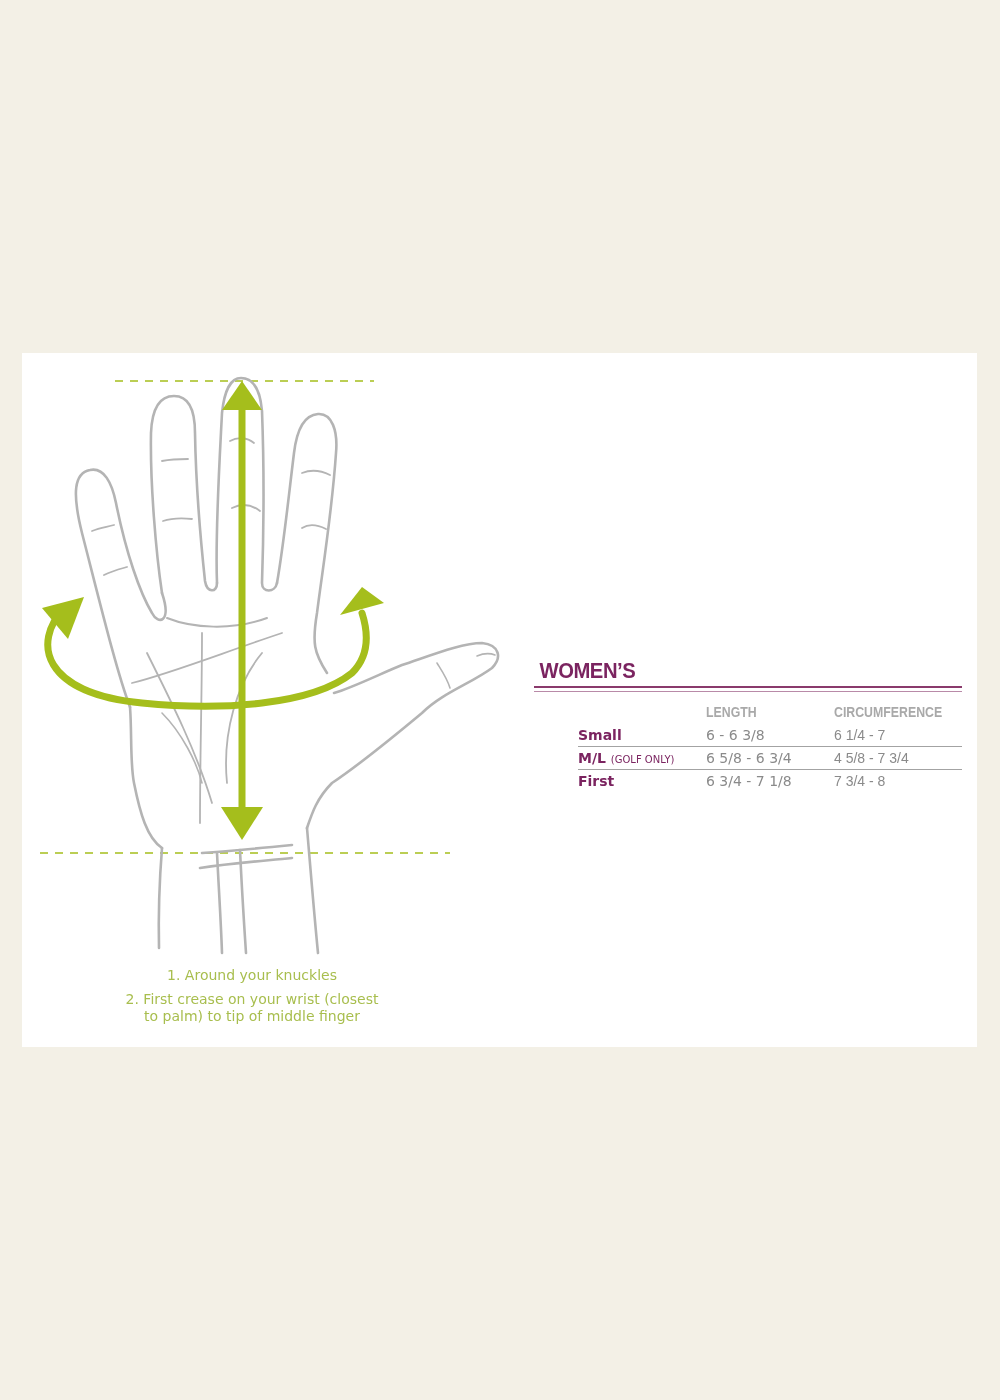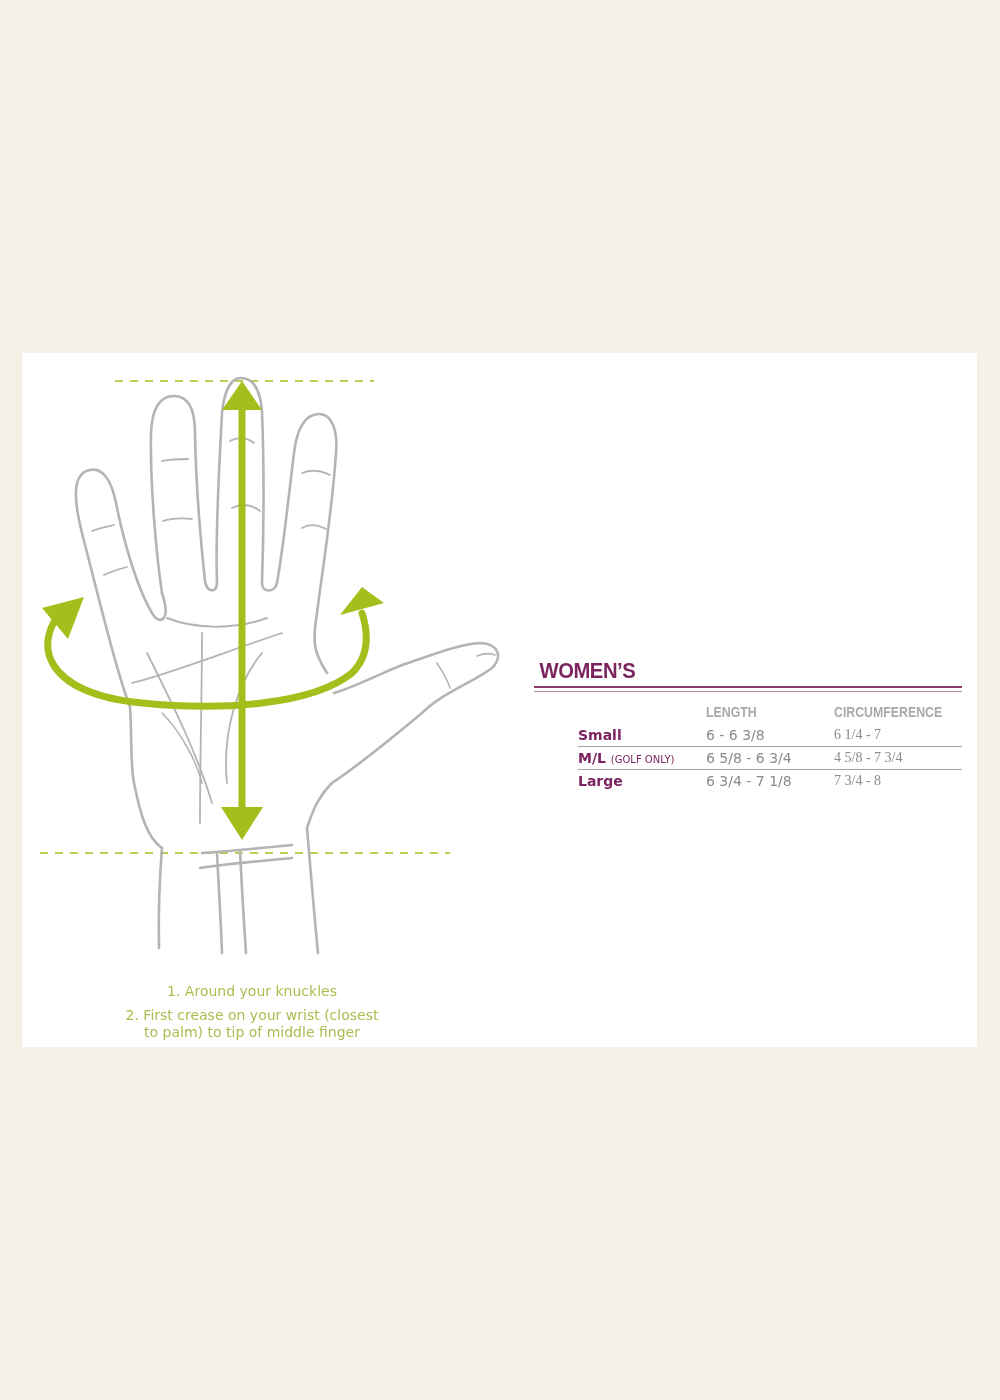--- a/index.html
+++ b/index.html
@@ -23,21 +23,20 @@
     }
     .instructions {
       position: absolute;
       left: 80px; top: 614px;
       width: 300px;
       text-align: center;
       color: #a8be4e;
       font-family: "DejaVu Sans", sans-serif;
       font-size: 14px;
       line-height: 17px;
-      margin-top: 16px;
     }
     .instructions .step1 { margin-bottom: 7px; }
     .size-chart {
       position: absolute;
       left: 512px; top: 304px;
       width: 428px;
     }
     .chart-title {
       font-family: "Liberation Sans", sans-serif;
       font-weight: bold;
@@ -92,21 +91,21 @@
       color: #7b2460 !important;
       font-family: "DejaVu Sans", sans-serif;
       font-size: 14px;
     }
     td.size-name .note {
       font-size: 10px;
       font-weight: normal;
       letter-spacing: 0;
     }
     td.len { width: 128px; font-family: "DejaVu Sans", sans-serif; font-weight: 400; }
-    td.circ { font-family: Liberation Serif, serif; }
+    td.circ { font-family: Liberation Sans, sans-serif; }
   </style>
 </head>
 <body>
 
 <div class="card">
 
   <svg class="hand-svg" viewBox="0 0 955 694" xmlns="http://www.w3.org/2000/svg">
 
     <line x1="93" y1="28" x2="352" y2="28" stroke="#a5be1c" stroke-width="1.5" stroke-dasharray="8,7"></line>
     <line x1="18" y1="500" x2="428" y2="500" stroke="#a5be1c" stroke-width="1.5" stroke-dasharray="8,7"></line>
@@ -182,20 +181,20 @@
           <td class="size-name"><span>Small</span></td>
           <td class="len">6 - 6 3/8</td>
           <td class="circ">6 1/4 - 7</td>
         </tr>
         <tr>
           <td class="size-name"><span>M/L</span> <span class="note">(GOLF ONLY)</span></td>
           <td class="len">6 5/8 - 6 3/4</td>
           <td class="circ">4 5/8 - 7 3/4</td>
         </tr>
         <tr>
-          <td class="size-name"><span>Large</span></td>
+          <td class="size-name"><span>First</span></td>
           <td class="len">6 3/4 - 7 1/8</td>
           <td class="circ">7 3/4 - 8</td>
         </tr>
       </tbody>
     </table>
   </div>
 </div>
 
 </body></html>

